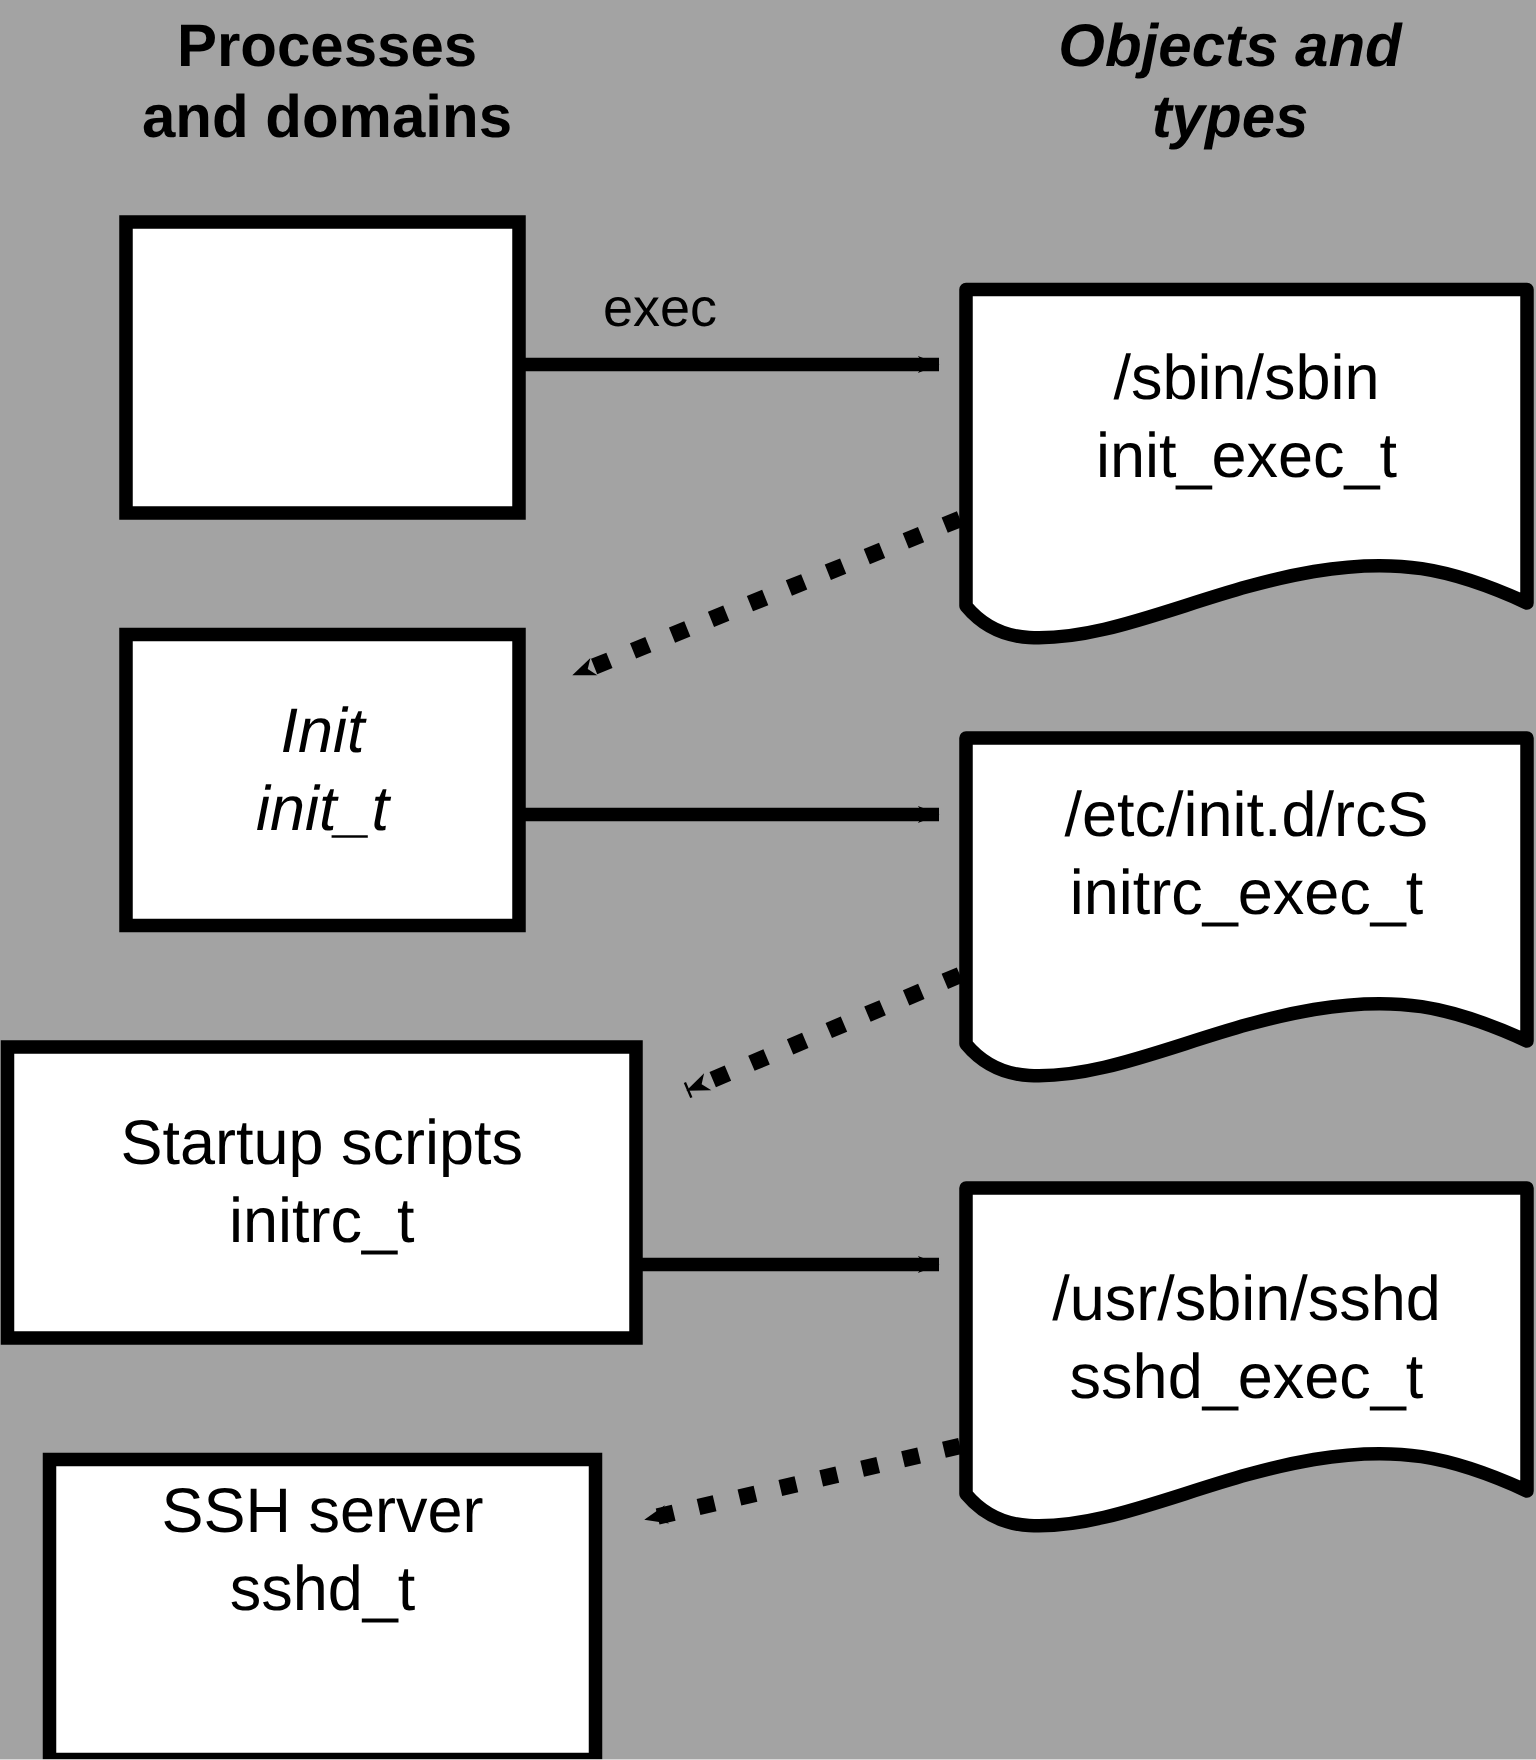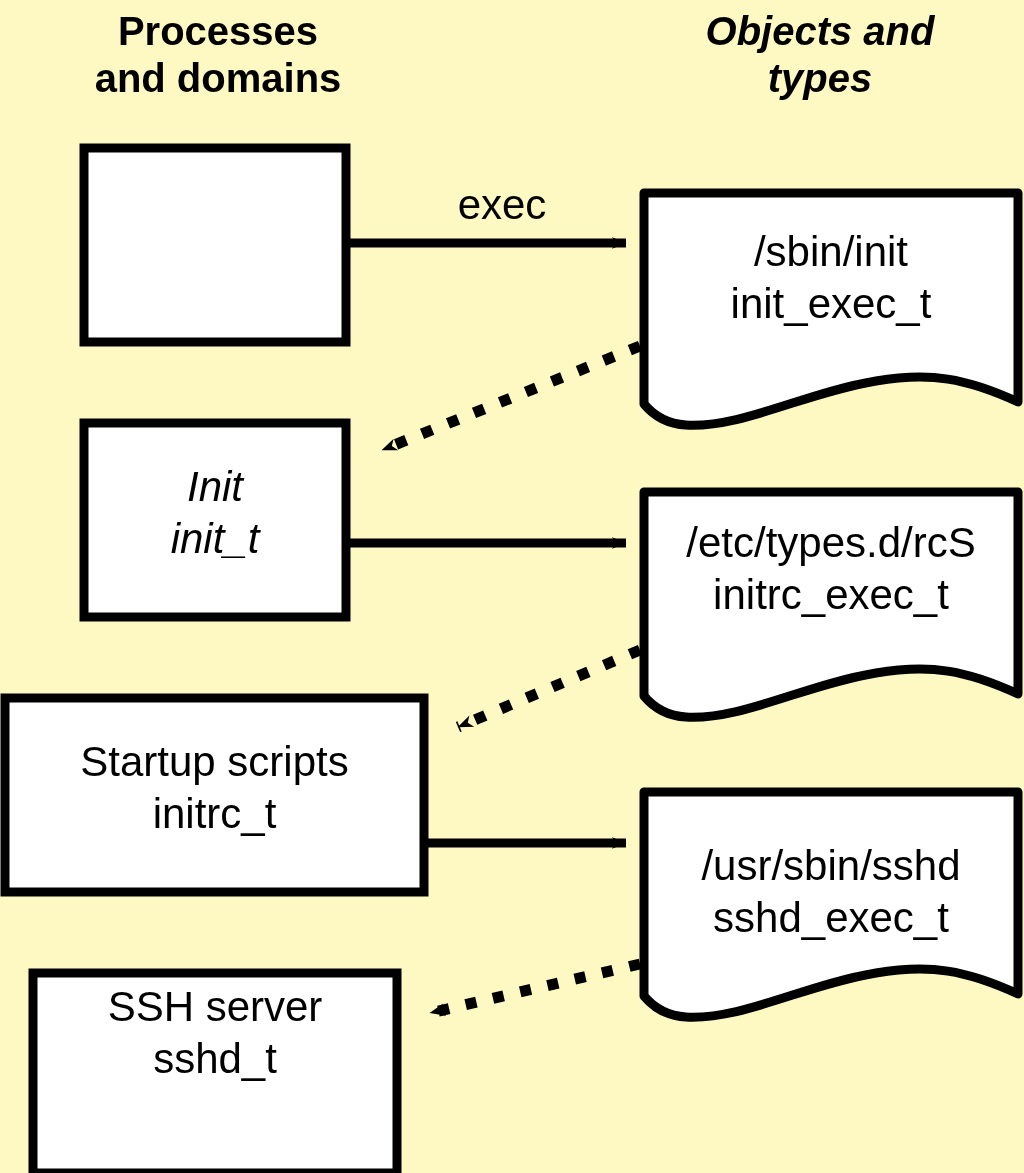--- a/index.html
+++ b/index.html
@@ -8,21 +8,21 @@
     background: #ffffff;
   }
   body {
     font-family: "Liberation Sans", sans-serif;
     color: #000000;
   }
   #canvas {
     position: relative;
     width: 1024px;
     height: 1173px;
-    background: #fef9c3;
+    background: #a3a3a3;
     overflow: hidden;
   }
   #diagram-svg {
     position: absolute;
     left: 0;
     top: 0;
     width: 1024px;
     height: 1173px;
   }
   .col-header {
@@ -33,23 +33,22 @@
     white-space: pre-line;
   }
   .node-label {
     font-size: 42px;
     line-height: 52px;
     text-align: center;
     white-space: pre-line;
     font-weight: normal;
   }
   .edge-label {
-    font-size: 42px;
+    font-size: 36px;
     line-height: 44px;
-    text-align: center;
     white-space: nowrap;
   }
   .abs { position: absolute; }
 </style>
 </head>
 <body>
 
 <div id="canvas">
 
   <div class="abs col-header" style="left:28px; top:8px; width:380px;">Processes
@@ -107,24 +106,24 @@
 
   <div class="abs node-label" style="left:84px; top:461px; width:262px;font-style:italic;">Init
 init_t</div>
 
   <div class="abs node-label" style="left:5px; top:736px; width:419px;">Startup scripts
 initrc_t</div>
 
   <div class="abs node-label" style="left:33px; top:959px; width:364px;margin-top:22px;">SSH server
 sshd_t</div>
 
-  <div class="abs node-label" style="left:644px; top:226px; width:374px;">/sbin/init
+  <div class="abs node-label" style="left:644px; top:226px; width:374px;">/sbin/sbin
 init_exec_t</div>
 
-  <div class="abs node-label" style="left:644px; top:517px; width:374px;">/etc/types.d/rcS
+  <div class="abs node-label" style="left:644px; top:517px; width:374px;">/etc/init.d/rcS
 initrc_exec_t</div>
 
   <div class="abs node-label" style="left:644px; top:818px; width:374px;margin-top:22px;">/usr/sbin/sshd
 sshd_exec_t</div>
 
   <div class="abs edge-label" style="left:402px; top:183px; width:200px;">exec</div>
 
 </div>
 
 </body></html>

